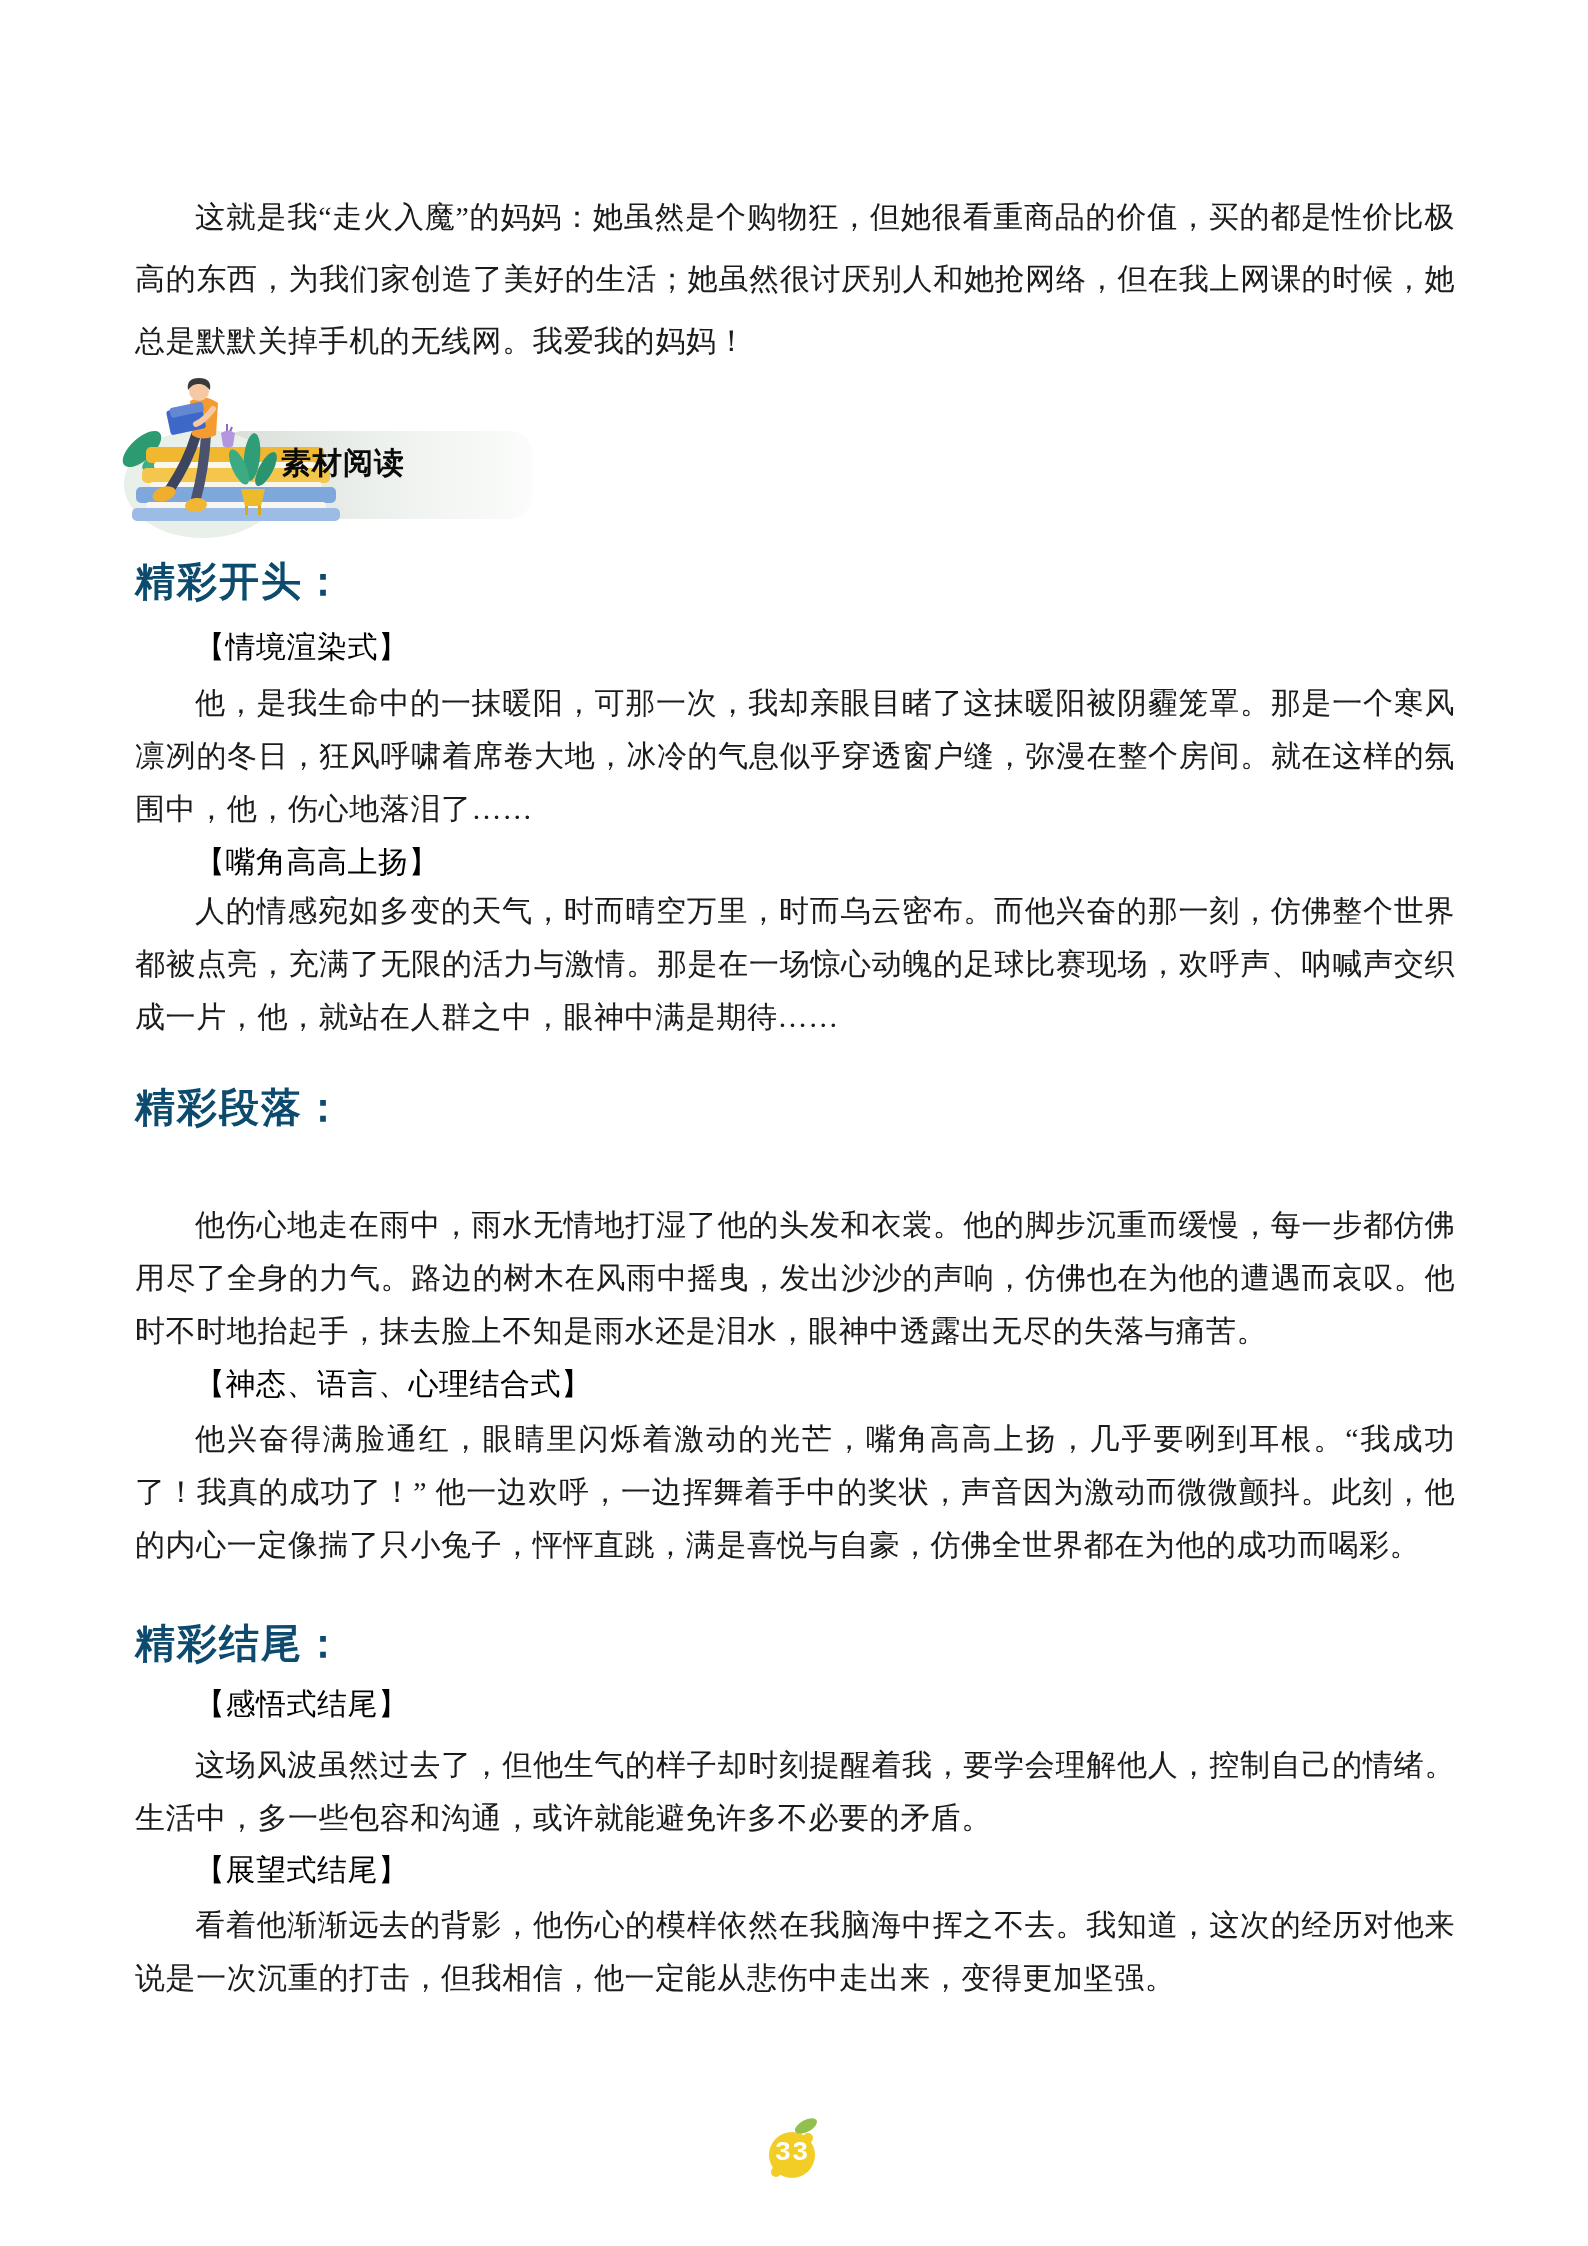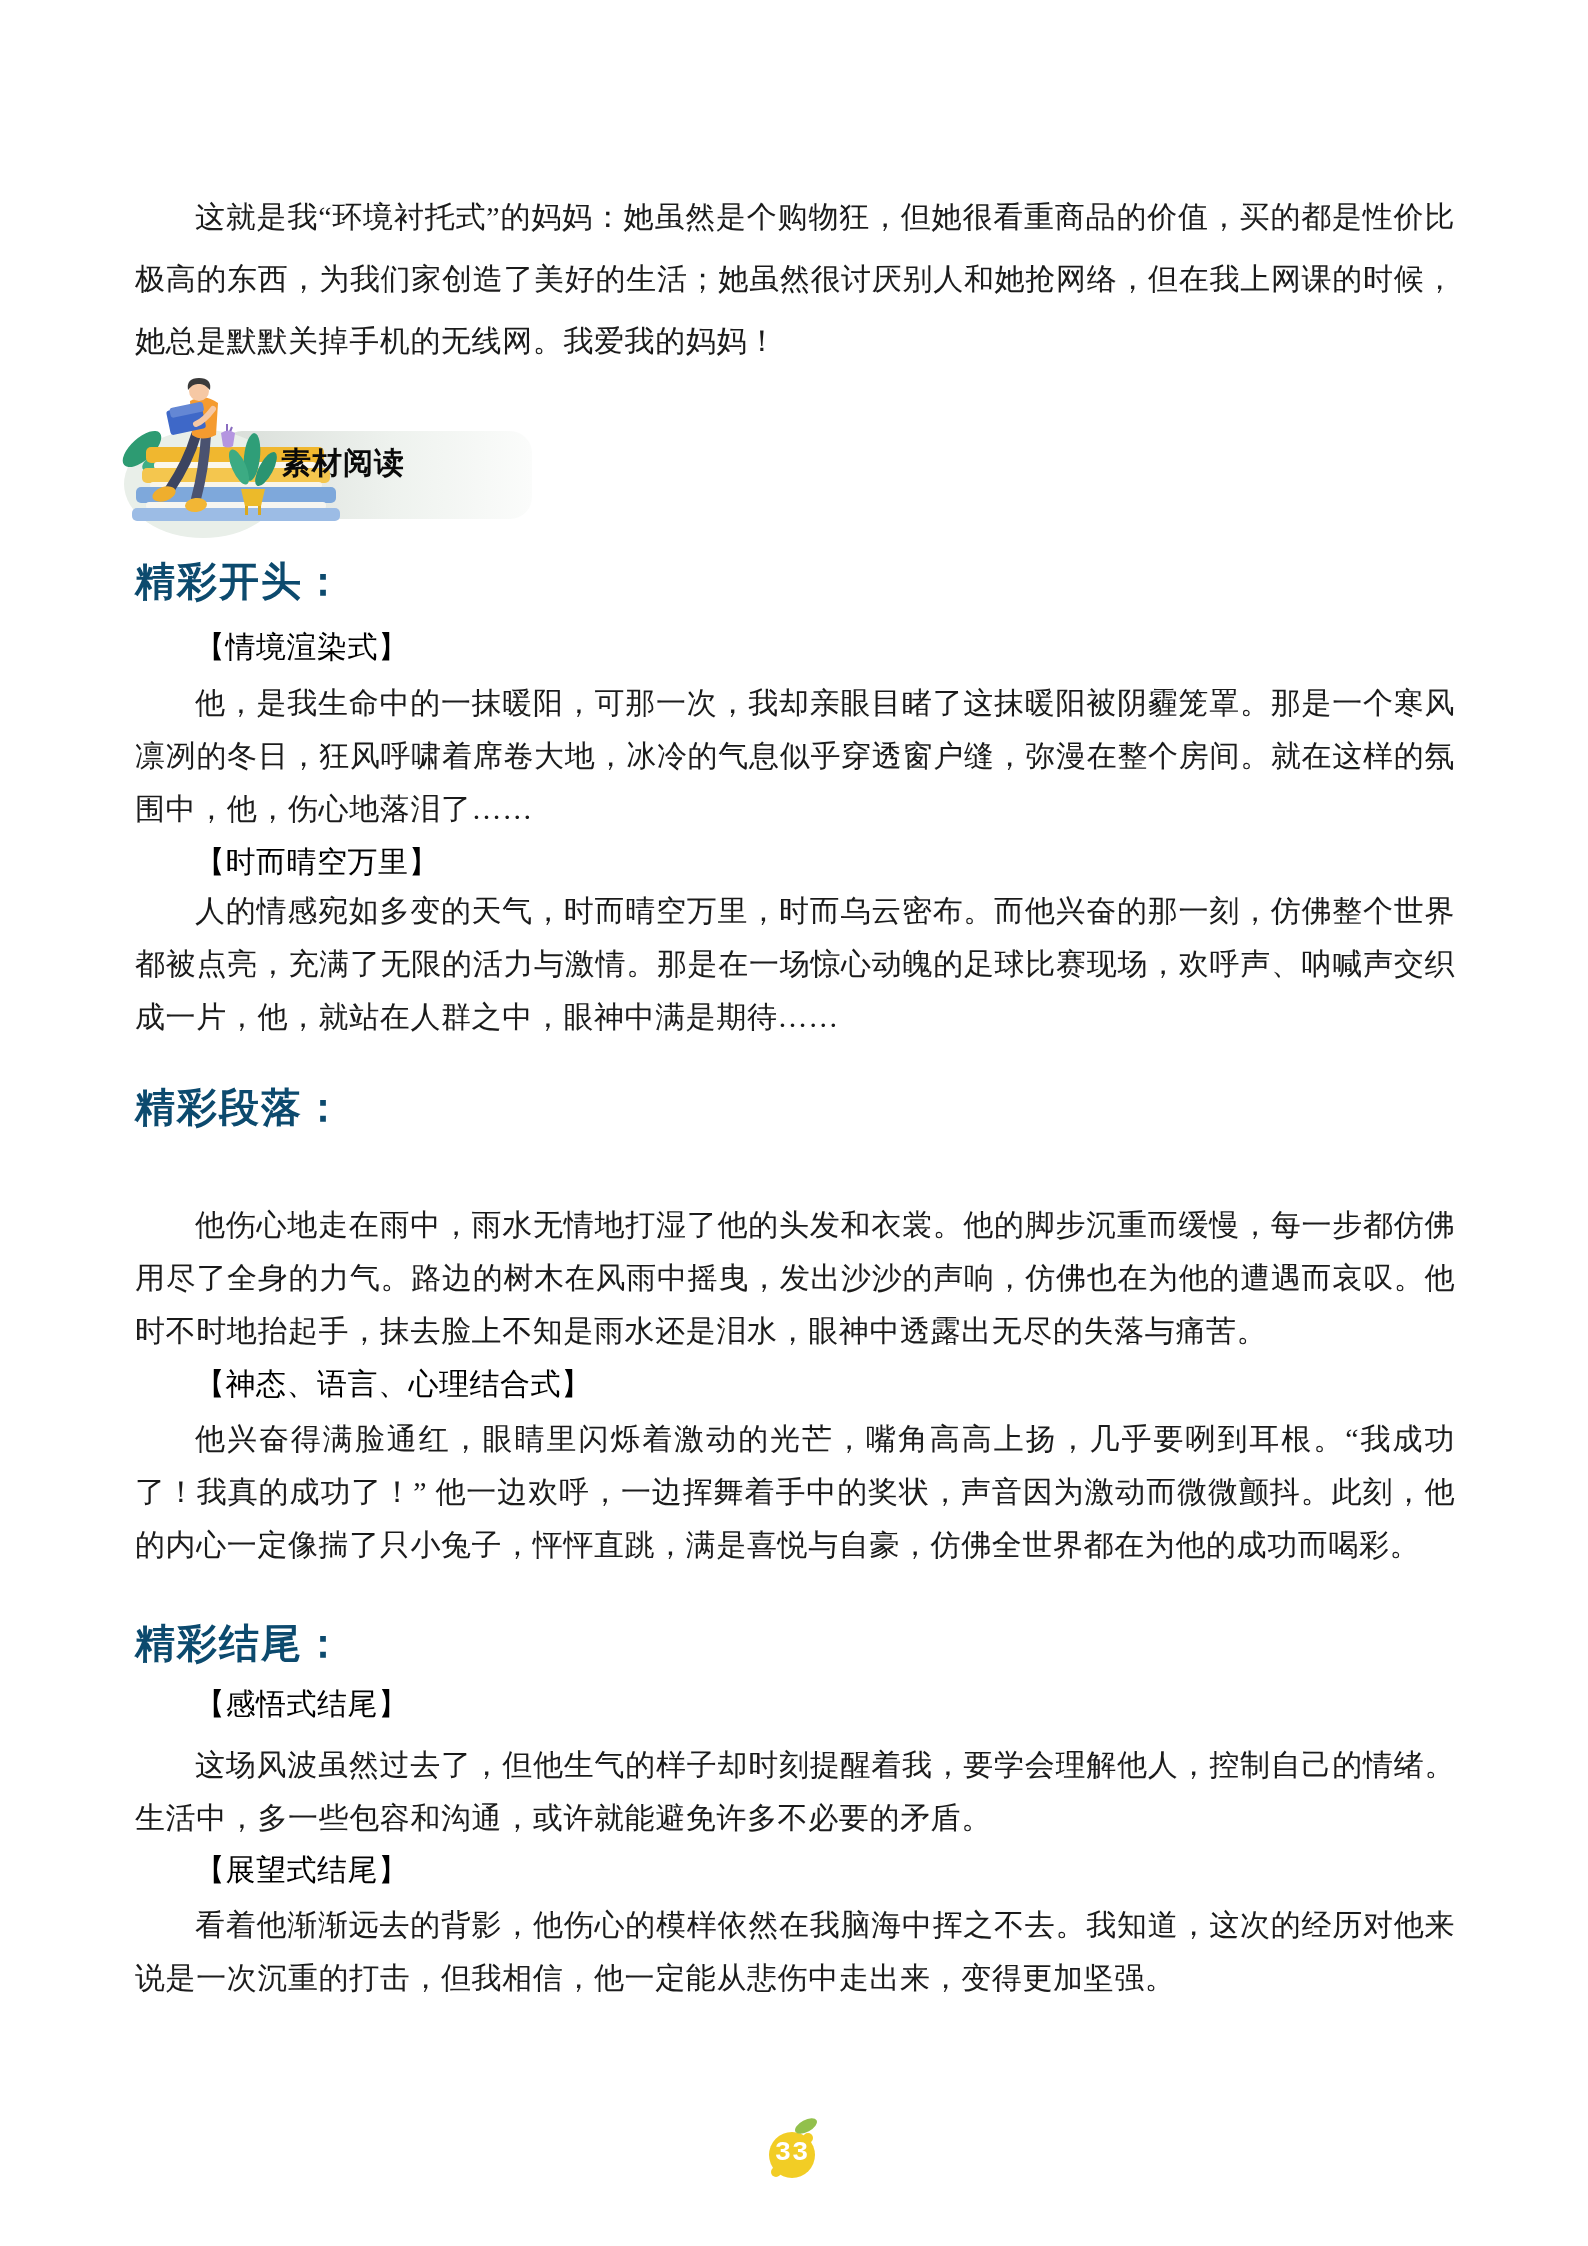--- a/index.html
+++ b/index.html
@@ -56,21 +56,21 @@
     font-family:Liberation Mono, monospace;
     font-size:27px;font-weight:700;color:#ffffff;
     letter-spacing:1px;
   }
 </style>
 </head>
 <body>
 
 <div class="page">
 
-  <p class="abs intro">这就是我“环境衬托式”的妈妈：她虽然是个购物狂，但她很看重商品的价值，买的都是性价比极高的东西，为我们家创造了美好的生活；她虽然很讨厌别人和她抢网络，但在我上网课的时候，她总是默默关掉手机的无线网。我爱我的妈妈！</p>
+  <p class="abs intro">这就是我“走火入魔”的妈妈：她虽然是个购物狂，但她很看重商品的价值，买的都是性价比极高的东西，为我们家创造了美好的生活；她虽然很讨厌别人和她抢网络，但在我上网课的时候，她总是默默关掉手机的无线网。我爱我的妈妈！</p>
 
   <div class="illu">
     <svg width="465" height="172" viewBox="0 0 465 172" xmlns="http://www.w3.org/2000/svg">
       <defs>
         <linearGradient id="bannerGrad" x1="0" y1="0" x2="1" y2="0">
           <stop offset="0" stop-color="#d8ddd8"></stop>
           <stop offset="0.55" stop-color="#eef2ee"></stop>
           <stop offset="1" stop-color="#fbfcfb"></stop>
         </linearGradient>
       </defs>
@@ -123,21 +123,21 @@
         <rect x="145" y="129" width="3" height="9" fill="#d9a81f"></rect>
         <rect x="158" y="129" width="3" height="9" fill="#d9a81f"></rect>
       </g>
     </svg>
   </div>
   <div class="banner-title">素材阅读</div>
 
   <h2 class="abs sec-heading" style="top:558px">精彩开头：</h2>
   <p class="abs mat-label" style="top:627px">【情境渲染式】</p>
   <p class="abs para" style="top:676px">他，是我生命中的一抹暖阳，可那一次，我却亲眼目睹了这抹暖阳被阴霾笼罩。那是一个寒风凛冽的冬日，狂风呼啸着席卷大地，冰冷的气息似乎穿透窗户缝，弥漫在整个房间。就在这样的氛围中，他，伤心地落泪了……</p>
-  <p class="abs mat-label" style="top:842px">【时而晴空万里】</p>
+  <p class="abs mat-label" style="top:842px">【嘴角高高上扬】</p>
   <p class="abs para" style="top:884px">人的情感宛如多变的天气，时而晴空万里，时而乌云密布。而他兴奋的那一刻，仿佛整个世界都被点亮，充满了无限的活力与激情。那是在一场惊心动魄的足球比赛现场，欢呼声、呐喊声交织成一片，他，就站在人群之中，眼神中满是期待……</p>
 
   <h2 class="abs sec-heading" style="top:1084px">精彩段落：</h2>
   <p class="abs para" style="top:1198px">他伤心地走在雨中，雨水无情地打湿了他的头发和衣裳。他的脚步沉重而缓慢，每一步都仿佛用尽了全身的力气。路边的树木在风雨中摇曳，发出沙沙的声响，仿佛也在为他的遭遇而哀叹。他时不时地抬起手，抹去脸上不知是雨水还是泪水，眼神中透露出无尽的失落与痛苦。</p>
   <p class="abs mat-label" style="top:1364px">【神态、语言、心理结合式】</p>
   <p class="abs para" style="top:1412px">他兴奋得满脸通红，眼睛里闪烁着激动的光芒，嘴角高高上扬，几乎要咧到耳根。“我成功了！我真的成功了！” 他一边欢呼，一边挥舞着手中的奖状，声音因为激动而微微颤抖。此刻，他的内心一定像揣了只小兔子，怦怦直跳，满是喜悦与自豪，仿佛全世界都在为他的成功而喝彩。</p>
 
   <h2 class="abs sec-heading" style="top:1620px">精彩结尾：</h2>
   <p class="abs mat-label" style="top:1684px">【感悟式结尾】</p>
   <p class="abs para" style="top:1738px">这场风波虽然过去了，但他生气的样子却时刻提醒着我，要学会理解他人，控制自己的情绪。生活中，多一些包容和沟通，或许就能避免许多不必要的矛盾。</p>

